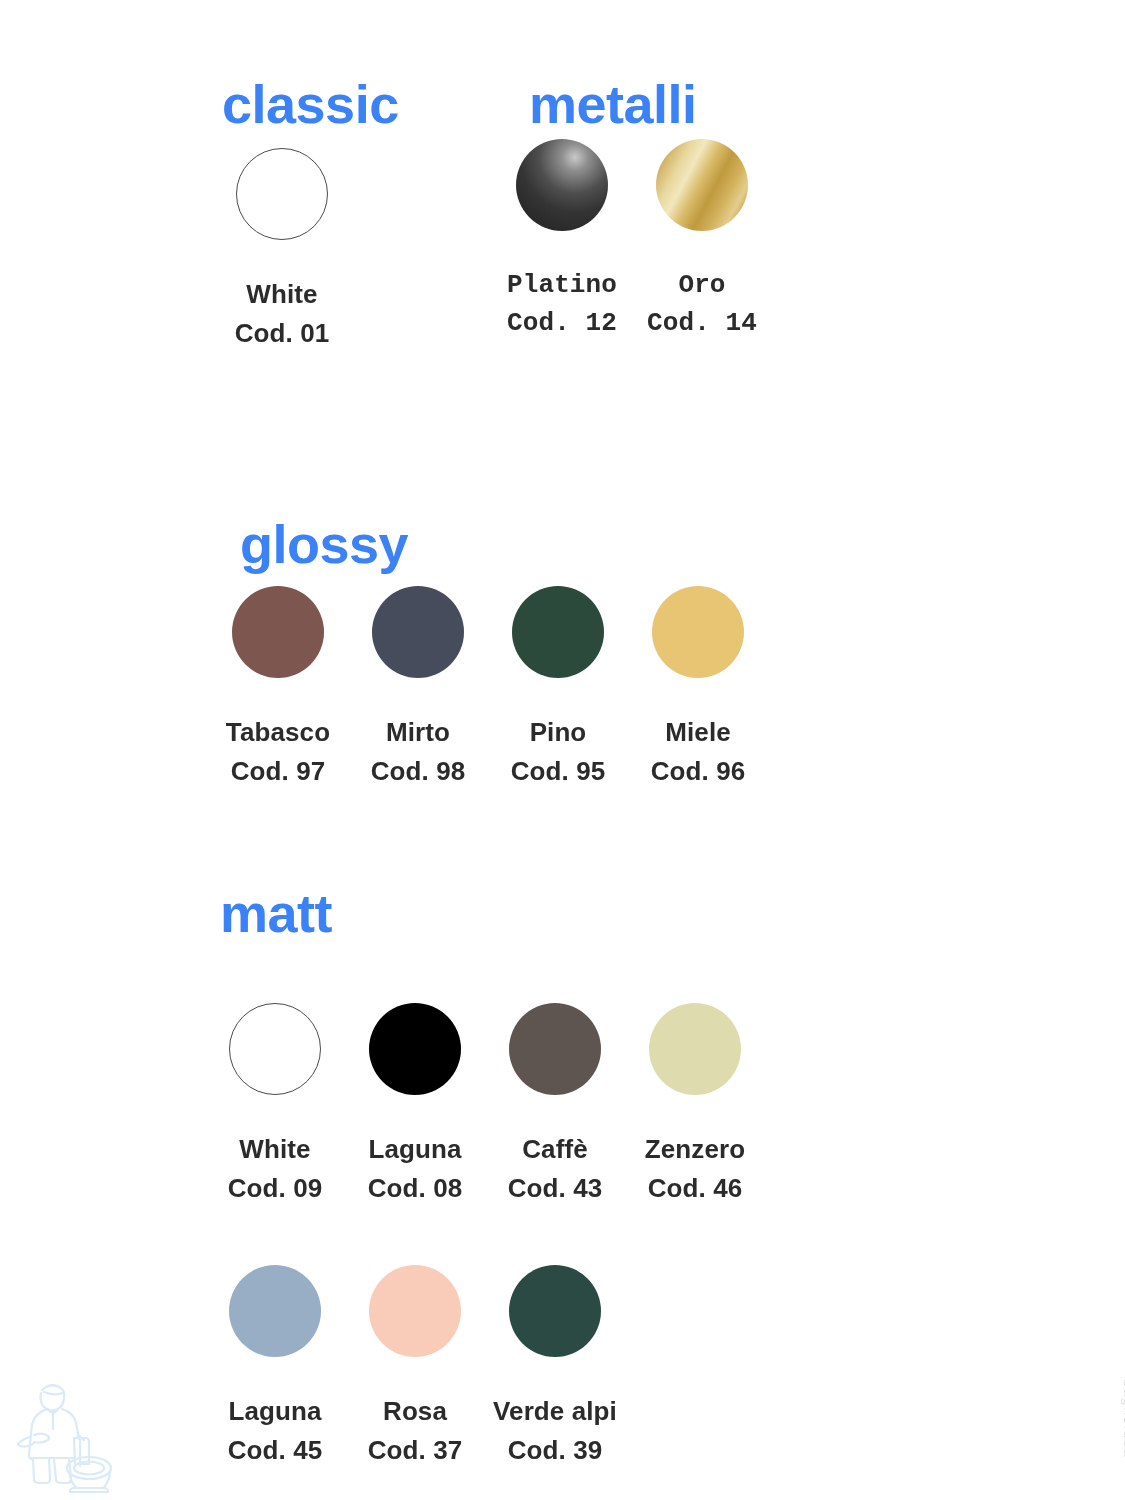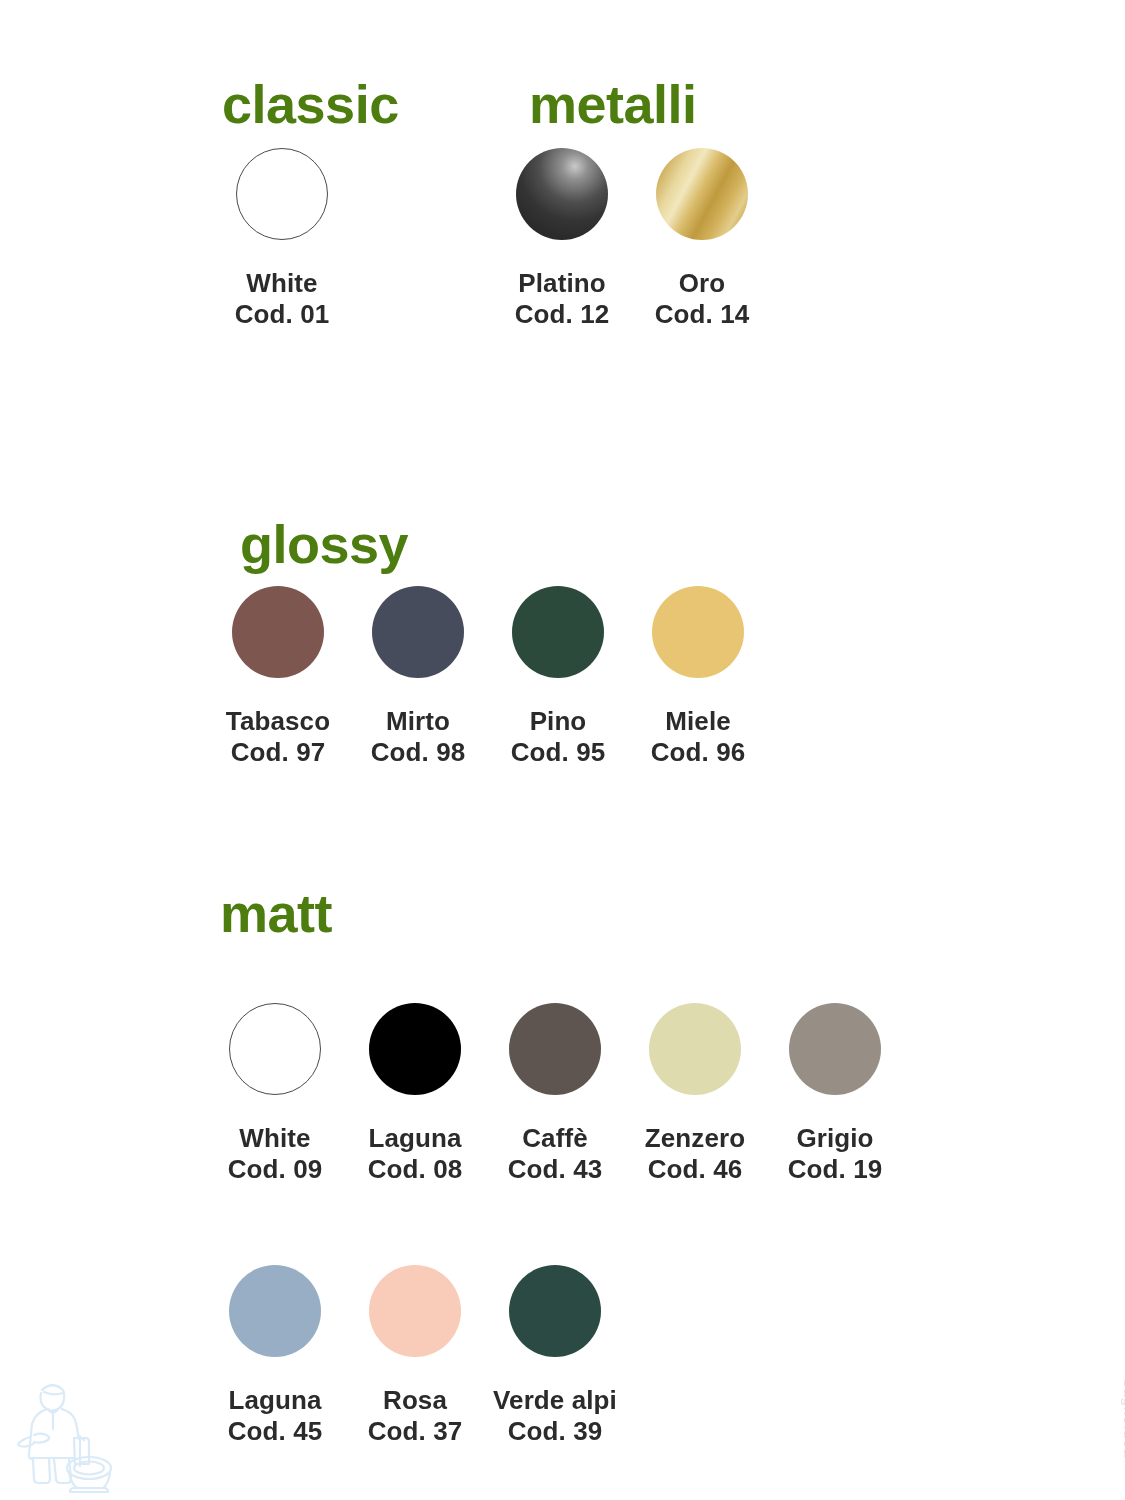--- a/index.html
+++ b/index.html
@@ -22,38 +22,38 @@
     inset: 0;
   }
 
   
   .section-title {
     position: absolute;
     font-family: "Liberation Sans", sans-serif;
     font-weight: bold;
     font-size: 54px;
     letter-spacing: -0.5px;
-    color: #4d7c0f;
+    color: #3b82f6;
     line-height: 1;
     white-space: nowrap;
     text-align: center;
   }
   #title-classic { left: 222px; top: 32px; }
   #title-metalli { left: 505px; top: 32px; margin-left: 24px; }
   #title-glossy  { left: 220px; top: 472px; margin-left: 20px; }
   #title-matt    { left: 220px; top: 862px; margin-top: 24px; }
 
   
   .swatch-row {
     position: absolute;
     display: flex;
     align-items: flex-start;
   }
   #row-classic { left: 212px; top: 148px; }
-  #row-metalli { left: 492px; top: 148px; }
+  #row-metalli { left: 492px; top: 139px; font-family: Liberation Mono, monospace; }
   #row-glossy  { left: 208px; top: 586px; }
   #row-matt-1  { left: 205px; top: 1003px; }
   #row-matt-2  { left: 205px; top: 1265px; }
 
   .swatch-cell {
     display: flex;
     flex-direction: column;
     align-items: center;
     width: 140px;
   }
@@ -83,29 +83,29 @@
         #f2e7bd 36%,
         #d9bb6a 48%,
         #bf9a3e 60%,
         #d3b25d 72%,
         #e3cd8c 82%,
         #c5a349 92%,
         #a8862f 100%);
   }
 
   .chip-name {
-    margin-top: 28px;
+    margin-top: 39px;
     font-size: 26px;
     font-weight: bold;
     letter-spacing: 0.1px;
     color: #2b2b2b;
     white-space: nowrap;
   }
   .chip-code {
-    margin-top: 0;
+    margin-top: 8px;
     font-size: 26px;
     font-weight: bold;
     letter-spacing: 0.1px;
     color: #2b2b2b;
     white-space: nowrap;
     text-align: center;
   }
 
   
   #plumber-watermark {
@@ -198,25 +198,20 @@
     </div>
     <div class="swatch-cell">
       <div class="chip" style="background: rgb(94, 85, 80);"></div>
       <div class="chip-name">Caffè</div>
       <div class="chip-code">Cod. 43</div>
     </div>
     <div class="swatch-cell">
       <div class="chip" style="background: rgb(222, 220, 175);"></div>
       <div class="chip-name">Zenzero</div>
       <div class="chip-code">Cod. 46</div>
-    </div>
-    <div class="swatch-cell">
-      <div class="chip" style="background: rgb(151, 143, 134);"></div>
-      <div class="chip-name">Grigio</div>
-      <div class="chip-code">Cod. 19</div>
     </div>
   </div>
 
   <div class="swatch-row" id="row-matt-2">
     <div class="swatch-cell">
       <div class="chip" style="background: rgb(151, 174, 197);"></div>
       <div class="chip-name">Laguna</div>
       <div class="chip-code">Cod. 45</div>
     </div>
     <div class="swatch-cell">

